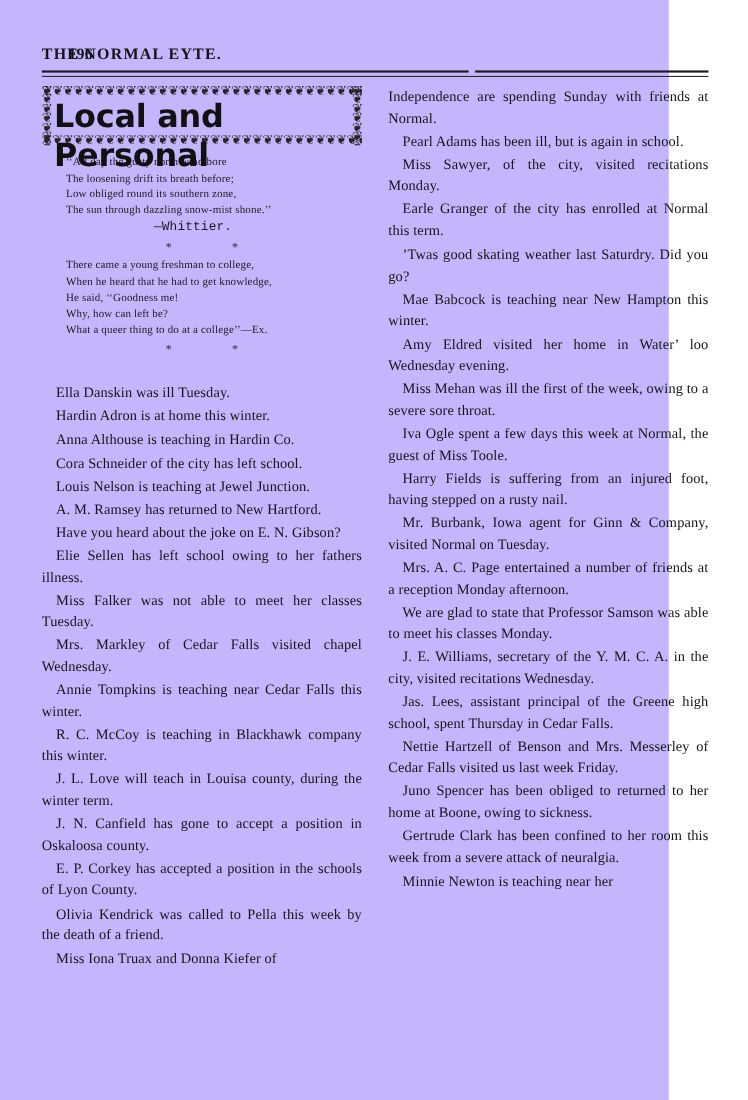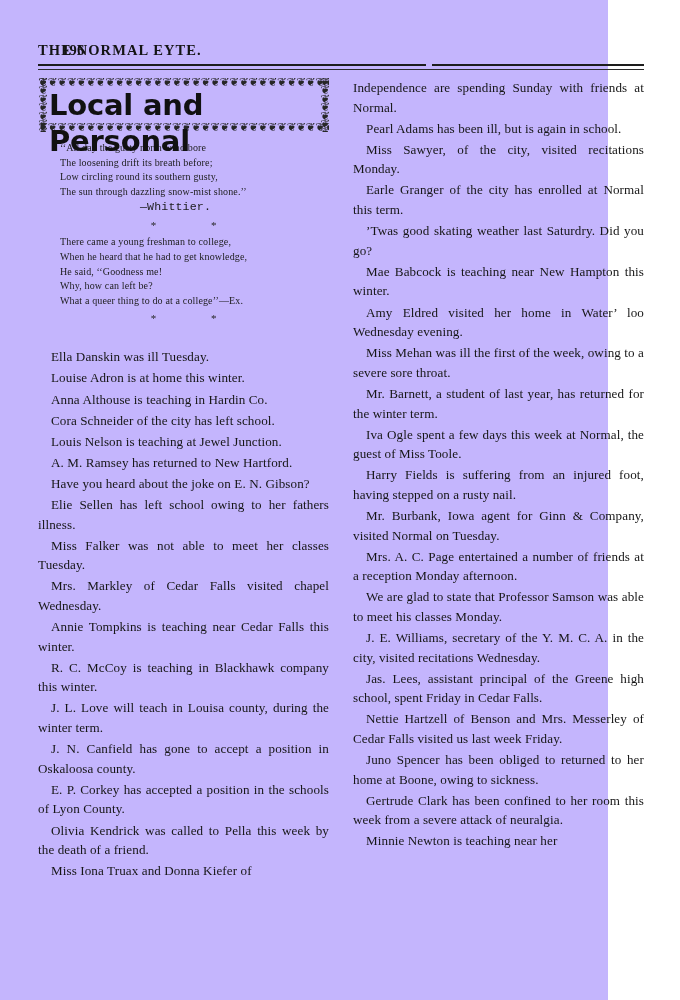--- a/index.html
+++ b/index.html
@@ -225,40 +225,40 @@
         <div class="orn-row orn-top">❦❦❦❦❦❦❦❦❦❦❦❦❦❦❦❦❦❦❦❦❦❦❦❦❦❦❦❦❦❦❦❦❦❦❦❦❦❦❦❦❦❦❦❦❦❦❦❦❦❦❦❦❦❦❦❦❦❦❦❦</div>
         <div class="orn-row orn-bottom">❦❦❦❦❦❦❦❦❦❦❦❦❦❦❦❦❦❦❦❦❦❦❦❦❦❦❦❦❦❦❦❦❦❦❦❦❦❦❦❦❦❦❦❦❦❦❦❦❦❦❦❦❦❦❦❦❦❦❦❦</div>
         <div class="orn-col orn-left">❦❦❦❦❦❦❦❦❦❦</div>
         <div class="orn-col orn-right">❦❦❦❦❦❦❦❦❦❦</div>
         <div class="masthead-title">Local and Personal</div>
       </div>
 
       <div class="verse">
         <div class="vline">‘‘All day the gusty north wind bore</div>
         <div class="vline">The loosening drift its breath before;</div>
-        <div class="vline">Low circling round its southern gusty,</div>
+        <div class="vline">Low obliged round its southern zone,</div>
         <div class="vline">The sun through dazzling  snow-mist shone.’’</div>
       </div>
       <div class="attrib">—Whittier.</div>
 
       <div class="stars">*    *</div>
 
       <div class="verse">
         <div class="vline">There came a young freshman to college,</div>
         <div class="vline">When he heard that he had to get knowledge,</div>
         <div class="vline">He said, ‘‘Goodness me!</div>
         <div class="vline">Why, how can left be?</div>
         <div class="vline">What a queer thing to do at  a  college’’—Ex.</div>
       </div>
 
       <div class="stars">*    *</div>
 
       <div class="items">
         <p class="item">Ella Danskin was ill Tuesday.</p>
-        <p class="item">Louise Adron is at home this winter.</p>
+        <p class="item">Hardin Adron is at home this winter.</p>
         <p class="item">Anna Althouse is teaching in Hardin  Co.</p>
         <p class="item">Cora Schneider of the city has left school.</p>
         <p class="item">Louis Nelson is teaching at  Jewel  Junction.</p>
         <p class="item">A. M. Ramsey has returned to New Hartford.</p>
         <p class="item">Have you heard about the  joke on  E.  N. Gibson?</p>
         <p class="item">Elie Sellen has left school  owing  to her fathers illness.</p>
         <p class="item">Miss Falker  was  not  able  to  meet  her classes Tuesday.</p>
         <p class="item">Mrs. Markley  of  Cedar  Falls  visited chapel Wednesday.</p>
         <p class="item">Annie Tompkins is teaching near  Cedar Falls this winter.</p>
         <p class="item">R. C. McCoy  is  teaching  in  Blackhawk company this winter.</p>
@@ -273,28 +273,27 @@
     <div class="col col-right">
       <div class="items" style="margin-top:0">
         <p class="item runover">Independence are  spending  Sunday  with friends at Normal.</p>
         <p class="item">Pearl Adams has been ill, but is again  in school.</p>
         <p class="item">Miss Sawyer, of the city,  visited  recitations Monday.</p>
         <p class="item">Earle Granger of the city has enrolled at Normal this term.</p>
         <p class="item">’Twas good skating  weather last  Saturdry.   Did you go?</p>
         <p class="item">Mae Babcock  is  teaching  near  New Hampton this winter.</p>
         <p class="item">Amy Eldred visited her home  in  Water’ loo Wednesday evening.</p>
         <p class="item">Miss Mehan was ill the first of the week, owing to a severe sore throat.</p>
-        <p class="item">Mr.  Barnett, a student of last year,  has returned for the winter term.</p>
         <p class="item">Iva Ogle spent a few days  this  week  at Normal, the guest of Miss Toole.</p>
         <p class="item">Harry Fields is suffering from an injured foot, having stepped on a rusty  nail.</p>
         <p class="item">Mr.  Burbank,  Iowa  agent  for  Ginn  &amp; Company, visited Normal on Tuesday.</p>
         <p class="item">Mrs. A. C. Page entertained a number of friends at a reception Monday afternoon.</p>
         <p class="item">We are glad to state that Professor Samson was able to meet  his  classes  Monday.</p>
         <p class="item">J. E. Williams, secretary of the Y. M. C. A. in the city, visited  recitations  Wednesday.</p>
-        <p class="item">Jas.  Lees,  assistant   principal  of  the Greene high school, spent Friday in Cedar Falls.</p>
+        <p class="item">Jas.  Lees,  assistant   principal  of  the Greene high school, spent Thursday in Cedar Falls.</p>
         <p class="item">Nettie Hartzell of Benson and Mrs.  Messerley of Cedar Falls visited us  last  week Friday.</p>
         <p class="item">Juno  Spencer  has  been  obliged  to  returned  to  her  home  at  Boone,  owing  to sickness.</p>
         <p class="item">Gertrude Clark has been confined to  her room  this  week  from  a  severe  attack  of neuralgia.</p>
         <p class="item tail-just">Minnie Newton  is  teaching  near  her</p>
       </div>
     </div>
 
   </div>
 </div>
 

